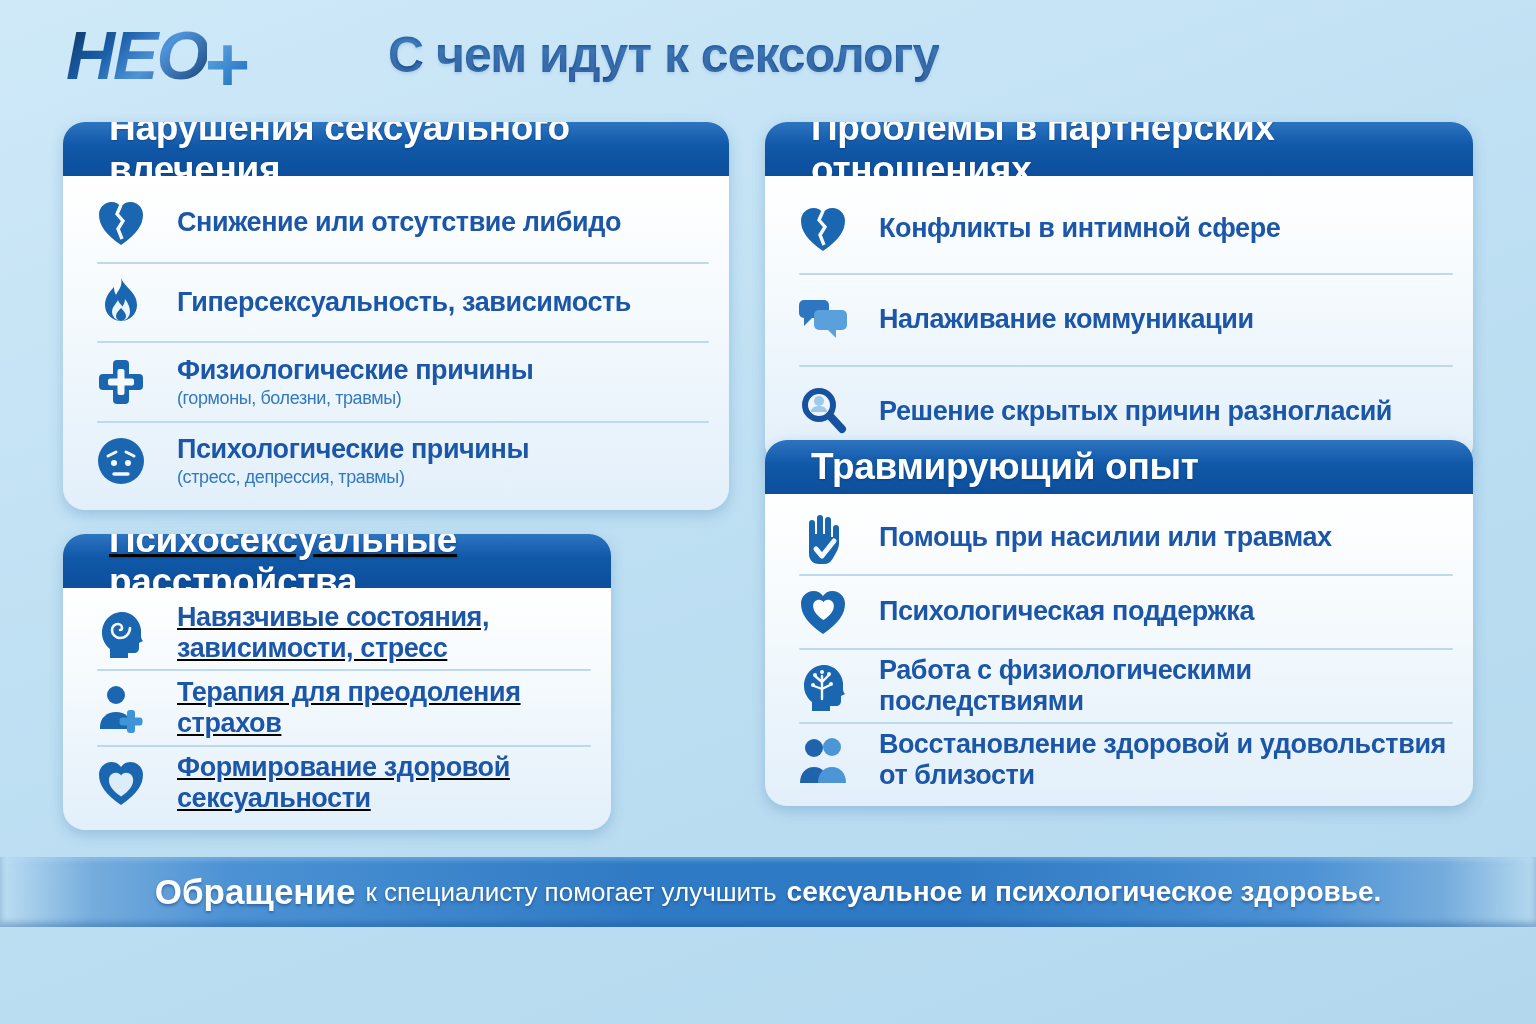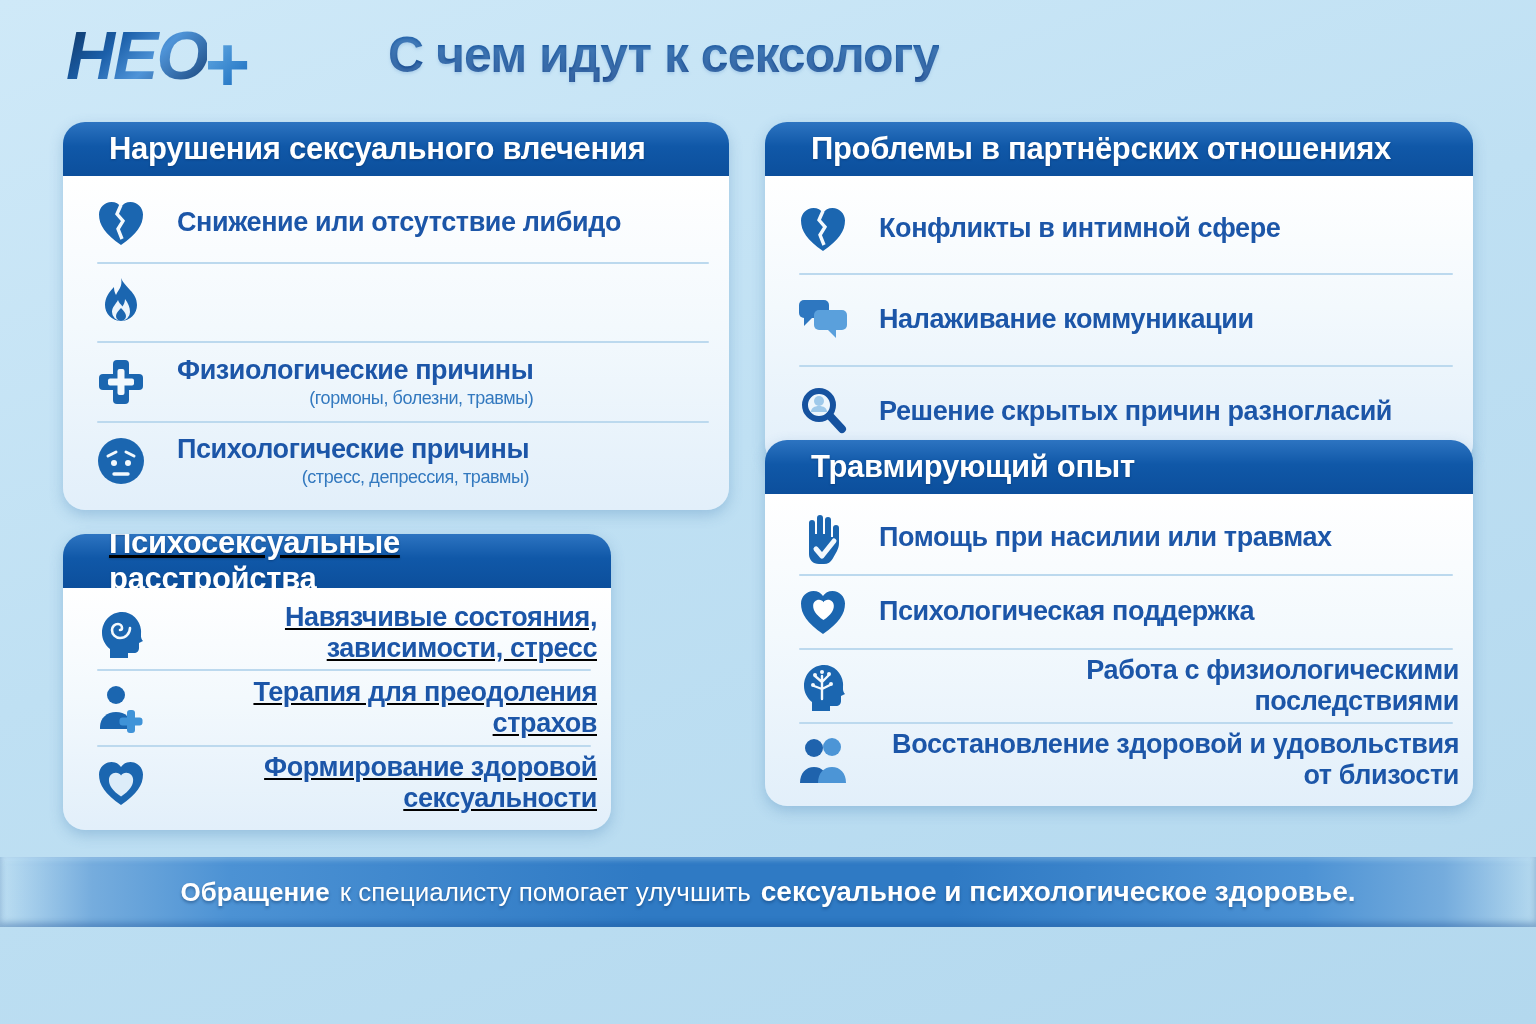--- a/index.html
+++ b/index.html
@@ -36,29 +36,29 @@
   
   .card {
     position:absolute; border-radius:22px; overflow:hidden;
     box-shadow:0 5px 14px rgba(60,120,175,.3);
     display:flex; flex-direction:column;
   }
   .card-header {
     height:54px; flex:0 0 54px; display:flex; align-items:center;
     padding-left:46px;
     background:linear-gradient(180deg,#2d74c1 0%,#1058a8 45%,#0c4f9c 100%);
-    color:#fff; font-size:31px; font-weight:700; letter-spacing:-0.3px;
+    color:#fff; font-size:37px; font-weight:700; letter-spacing:-0.3px;
     text-shadow:0 1px 2px rgba(8,45,95,.5);
   }
   .card-body {
     flex:1; display:flex; flex-direction:column;
     background:linear-gradient(180deg,#ffffff 0%,#f3f9fd 45%,#e2effa 100%);
     padding:8px 14px 10px 30px;
   }
-  .row { flex:1; display:flex; align-items:center; gap:28px;text-align:right; }
+  .row { flex:1; display:flex; align-items:center; gap:28px; }
   .divider { height:2px; flex:0 0 2px; background:#bcd9ee; margin:0 6px 0 4px; border-radius:1px; }
   .icon-box { width:56px; height:56px; flex:0 0 56px; display:flex; align-items:center; justify-content:center; }
   .item-text { font-size:27px; font-weight:600; color:#1c56a8; letter-spacing:-0.4px; line-height:1.15; }
   .item-text .main { display:block; font-weight:700; }
   .item-text .sub { display:block; font-weight:400; color:#3379bf; font-size:18px; margin-top:2px; }
   .single { font-weight:600; }
 
   #card-1 { left:63px;  top:122px; width:666px; height:388px; }
   #card-2 { left:63px;  top:534px; width:548px; height:296px;text-decoration:underline; }
   #card-3 { left:765px; top:122px; width:708px; height:344px; }
@@ -69,21 +69,21 @@
     position:absolute; left:0; right:0; top:857px; height:70px;
     display:flex; align-items:center; justify-content:center;
     background:linear-gradient(90deg,
       rgba(180,216,240,0) 0%, rgba(110,167,219,.9) 6%, #4c92d4 15%,
       #2f7ac4 42%, #2f7ac4 62%, #4c92d4 85%,
       rgba(110,167,219,.9) 94%, rgba(180,216,240,0) 100%);
     box-shadow:inset 0 -4px 6px rgba(18,70,138,.35), inset 0 3px 5px rgba(200,230,250,.35);
     color:#fff; text-shadow:0 2px 3px rgba(10,50,100,.45);
     white-space:nowrap;
   }
-  .banner .lead { font-size:26px; font-weight:700; margin-right:10px;text-align:center; }
+  .banner .lead { font-size:35px; font-weight:700; margin-right:10px;text-align:center; }
   .banner .mid  { font-size:26px; font-weight:400; margin-right:10px; }
   .banner .tail { font-size:28px; font-weight:700; }
 
   svg { display:block; }
 </style>
 </head>
 <body>
 
 <div class="logo">
   <span class="logo-word">НЕО</span>
@@ -106,20 +106,21 @@
     </div>
     <div class="divider"></div>
     <div class="row">
       <span class="icon-box">
         <svg width="54" height="54" viewBox="0 0 54 54">
           <path d="M27 3c2 9-3 12-5 17-1.5-3-2-5-2-8-5 5-9 11-9 18a16 16 0 0 0 32 0C43 17 31 13 27 3z" fill="#1b66b0"></path>
           <path d="M27 46a9 9 0 0 1-9-9c0-5 4-8 6-12 1 3 2.5 4 4.5 6.5C30 29 31 27 31 24c3 4 5 8 5 13a9 9 0 0 1-9 9z" fill="#eaf4fc"></path>
           <path d="M27 46a5 5 0 0 1-5-5c0-3 2.5-5 5-8 2.5 3 5 5 5 8a5 5 0 0 1-5 5z" fill="#1b66b0"></path>
         </svg>
       </span>
+      <span class="item-text single">Гиперсексуальность, зависимость</span>
     </div>
     <div class="divider"></div>
     <div class="row">
       <span class="icon-box">
         <svg width="54" height="54" viewBox="0 0 54 54">
           <rect x="19" y="5" width="16" height="44" rx="4" fill="#1b66b0"></rect>
           <rect x="5" y="19" width="44" height="16" rx="4" fill="#1b66b0"></rect>
           <rect x="23.5" y="14" width="7" height="26" rx="2" fill="#f3f9fd"></rect>
           <rect x="14" y="23.5" width="26" height="7" rx="2" fill="#f3f9fd"></rect>
         </svg>

